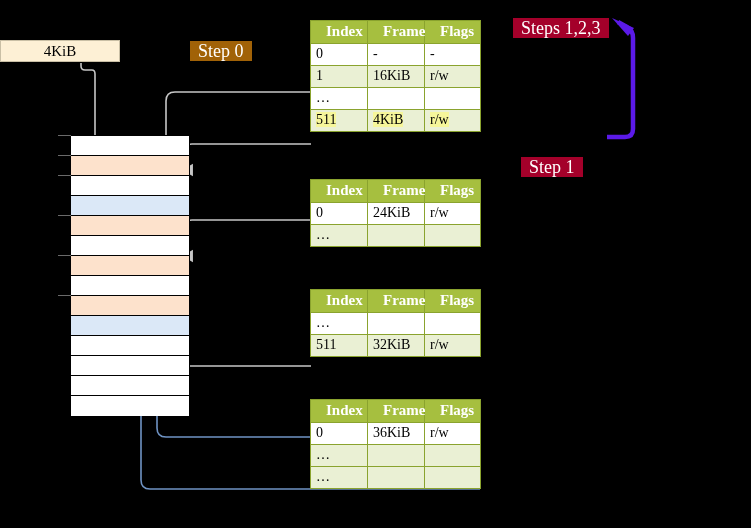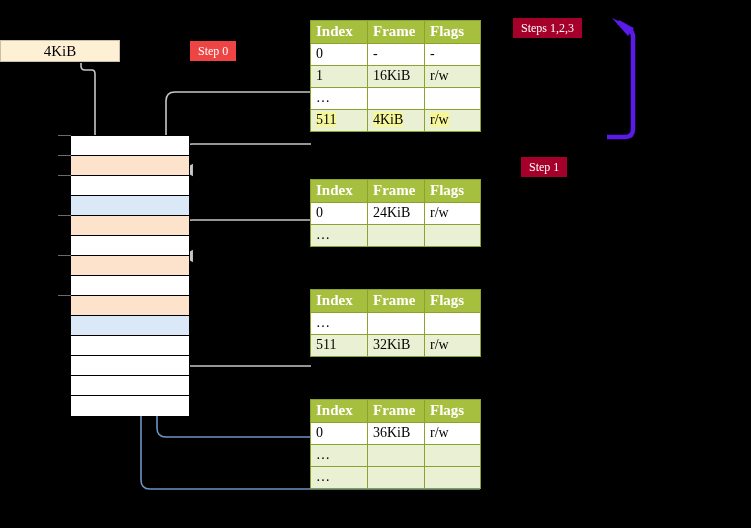--- a/index.html
+++ b/index.html
@@ -24,21 +24,21 @@
     text-align:center;
     line-height:21px;
     font-family:"Liberation Serif", serif;
   }
 
   
   .badge{
     position:absolute;
     box-sizing:border-box;
     color:#ffffff;
-    font-size:12px;
+    font-size:18px;
     line-height:20px;
     padding:0 8px;
     white-space:nowrap;
     font-family:"Liberation Serif", serif;
   }
   .badge.red{background:#a4002a;}
   .badge.blue{background:#5b1ae8;}
 
   
   #grid{
@@ -68,21 +68,21 @@
     font-size:14px;
     font-family:"Liberation Serif", serif;
     table-layout:fixed;
   }
   .ptable th{
     background:#a6bf3f;
     color:#ffffff;
     font-weight:bold;
     font-size:15px;
     text-align:left;
-    padding:2px 4px 3px 5px;
+    padding:2px 4px 3px 15px;
     border:1px solid #8aa32e;
     font-family:"Liberation Serif", serif;
     height:20px;
     box-sizing:border-box;
   }
   .ptable td{
     border:1px solid #8aa32e;
     padding:2px 4px 3px 5px;
     height:21px;
     box-sizing:border-box;
@@ -131,21 +131,21 @@
     <path d="M480,489 L150,489 Q141,489 141,480 L141,217" fill="none" stroke="#6f93c4" stroke-width="1.6" marker-end="url(#ab)"></path>
 
     <path d="M607,137 L625,137 Q633,137 633,129 L633,38 Q633,30 627,27 L618,22" fill="none" stroke="#5b1ae8" stroke-width="4.5" stroke-linejoin="round"></path>
     <path d="M612,18 L634,28 L628,36 Z" fill="#5b1ae8"></path>
   </svg>
 
   <div class="memblock" style="left:0px;top:40px;width:120px;height:22px;">
     <span>4KiB</span>
   </div>
 
-  <div class="badge red" style="left: 190px; top: 41px; background: #ef4444;">
+  <div class="badge red" style="left: 190px; top: 41px; background: #a16207;">
     <span>Step 0</span>
   </div>
 
   <div class="badge red" style="left: 513px; top: 18px; background: rgb(164, 0, 42);">
     <span>Steps 1,2,3</span>
   </div>
 
 
   <div class="badge red" style="left: 521px; top: 157px; background: rgb(164, 0, 42);">
     <span>Step 1</span>

